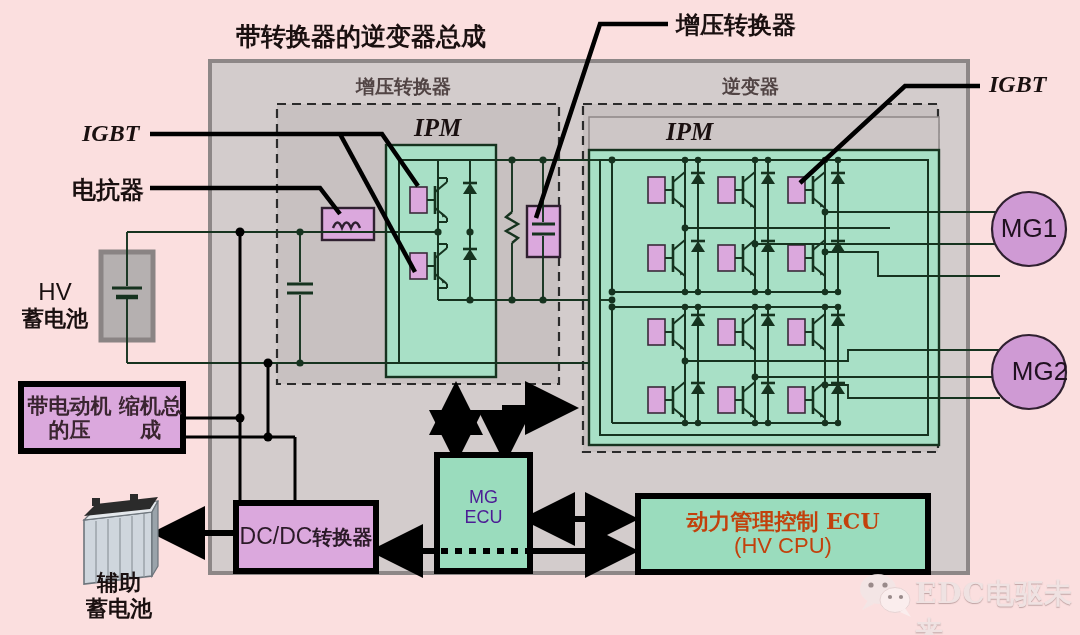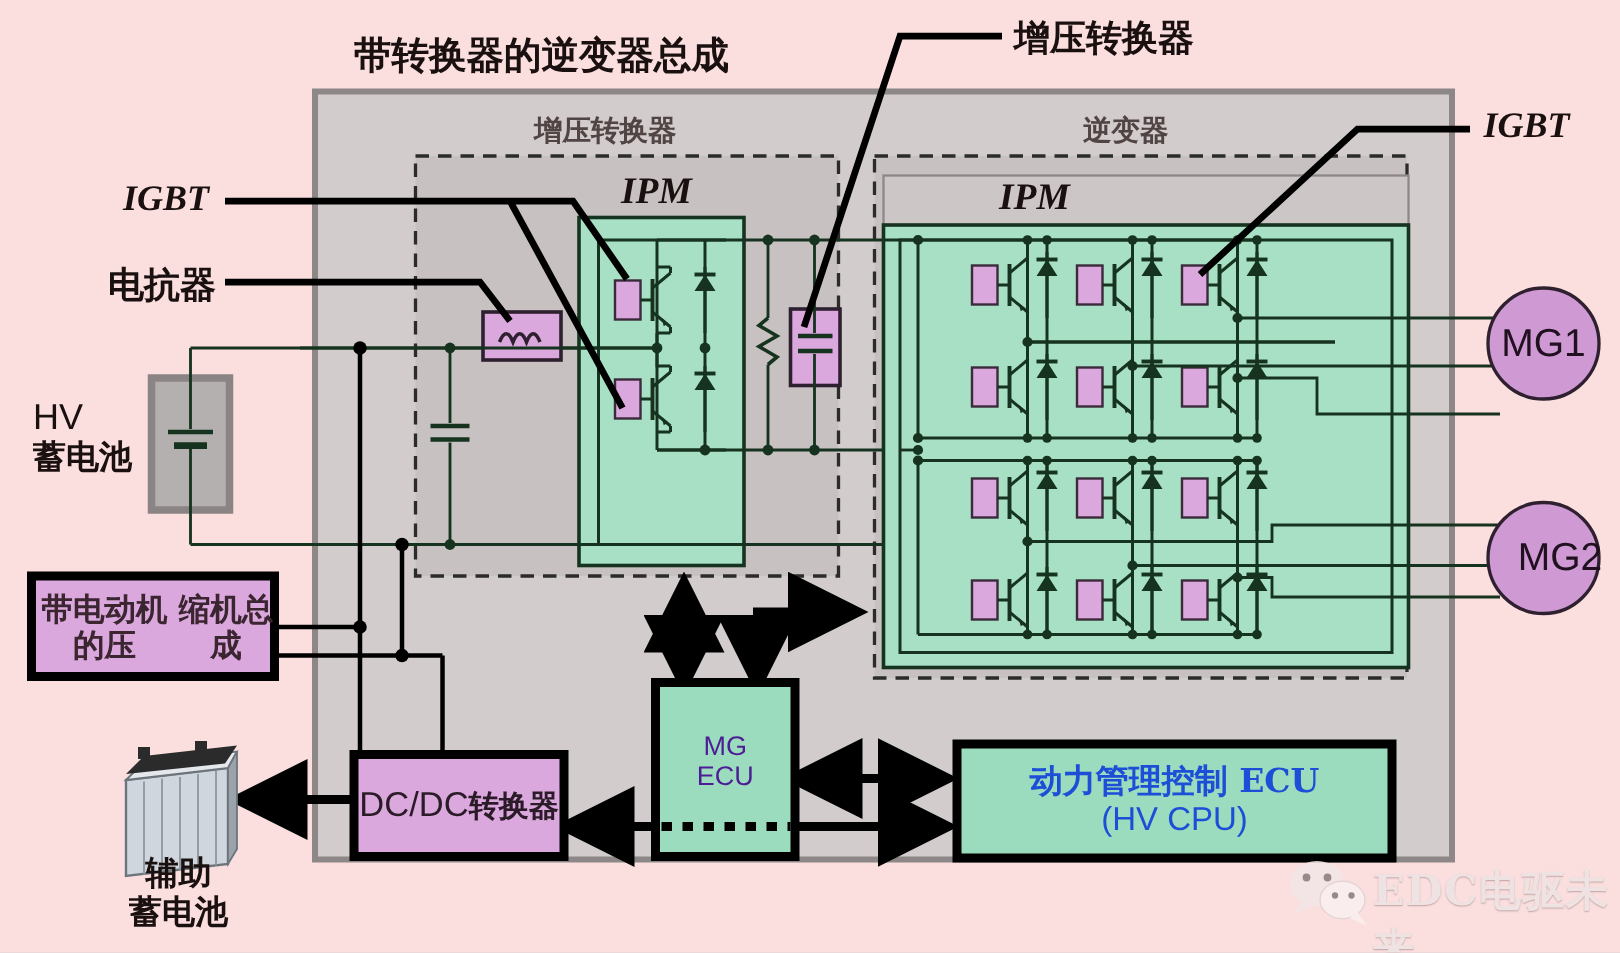--- a/index.html
+++ b/index.html
@@ -400,21 +400,21 @@
 <div class="lbl italic-lbl" style="left:666px;top:118px;font-size:25px;">IPM</div>
 
 <div class="lbl italic-lbl" style="left:82px;top:120px;font-size:24px;">IGBT</div>
 
 <div class="lbl cn" style="left:72px;top:174px;font-size:24px;">电抗器</div>
 
 <div class="lbl cn" style="left:676px;top:9px;font-size:24px;">增压转换器</div>
 
 <div class="lbl italic-lbl" style="left:989px;top:71px;font-size:24px;">IGBT</div>
 
-<div class="lbl" style="left:22px;top:265px;font-size:24px;text-align:left;line-height:1.18;">
+<div class="lbl" style="left:22px;top:278px;font-size:24px;text-align:center;line-height:1.18;">
   <div>HV</div>
   <div class="cn" style="font-size:22px;">蓄电池</div>
 </div>
 
 <div class="box-text cn" style="left:21px;top:384px;width:162px;height:67px;font-size:21px;color:#3a2530;flex-direction:row;">
   <div>带电动机的压</div>
   <div>缩机总成</div>
 </div>
 
 <div class="box-text" style="left:236px;top:503px;width:140px;height:68px;font-size:22px;color:#2b1a28;flex-direction:row;">
@@ -425,21 +425,21 @@
 <div class="lbl cn" style="left:74px;top:570px;width:90px;text-align:center;font-size:22px;line-height:1.16;">
   <div>辅助</div>
   <div>蓄电池</div>
 </div>
 
 <div class="box-text" style="left:437px;top:455px;width:93px;height:104px;font-size:18px;color:#4c1d95;flex-direction:column;">
   <div>MG</div>
   <div>ECU</div>
 </div>
 
-<div class="box-text" style="left:638px;top:496px;width:290px;height:76px;font-size:22px;color:#1d4ed8;flex-direction:column;">
+<div class="box-text" style="left:638px;top:496px;width:290px;height:76px;font-size:22px;color:#c2410c;flex-direction:column;">
   <div class="cn">动力管理控制 ECU</div>
   <div style="font-size:22px;">(HV CPU)</div>
 </div>
 
 <div class="box-text" style="left:992px;top:212px;width:74px;height:34px;font-size:26px;color:#201020;">MG1</div>
 <div class="box-text" style="left:992px;top:355px;width:96px;height:34px;font-size:26px;color:#201020;">MG2</div>
 
 <div class="wm cn" style="left:915px;top:575px;font-size:28px;">EDC电驱未来</div>
 
 </div>

